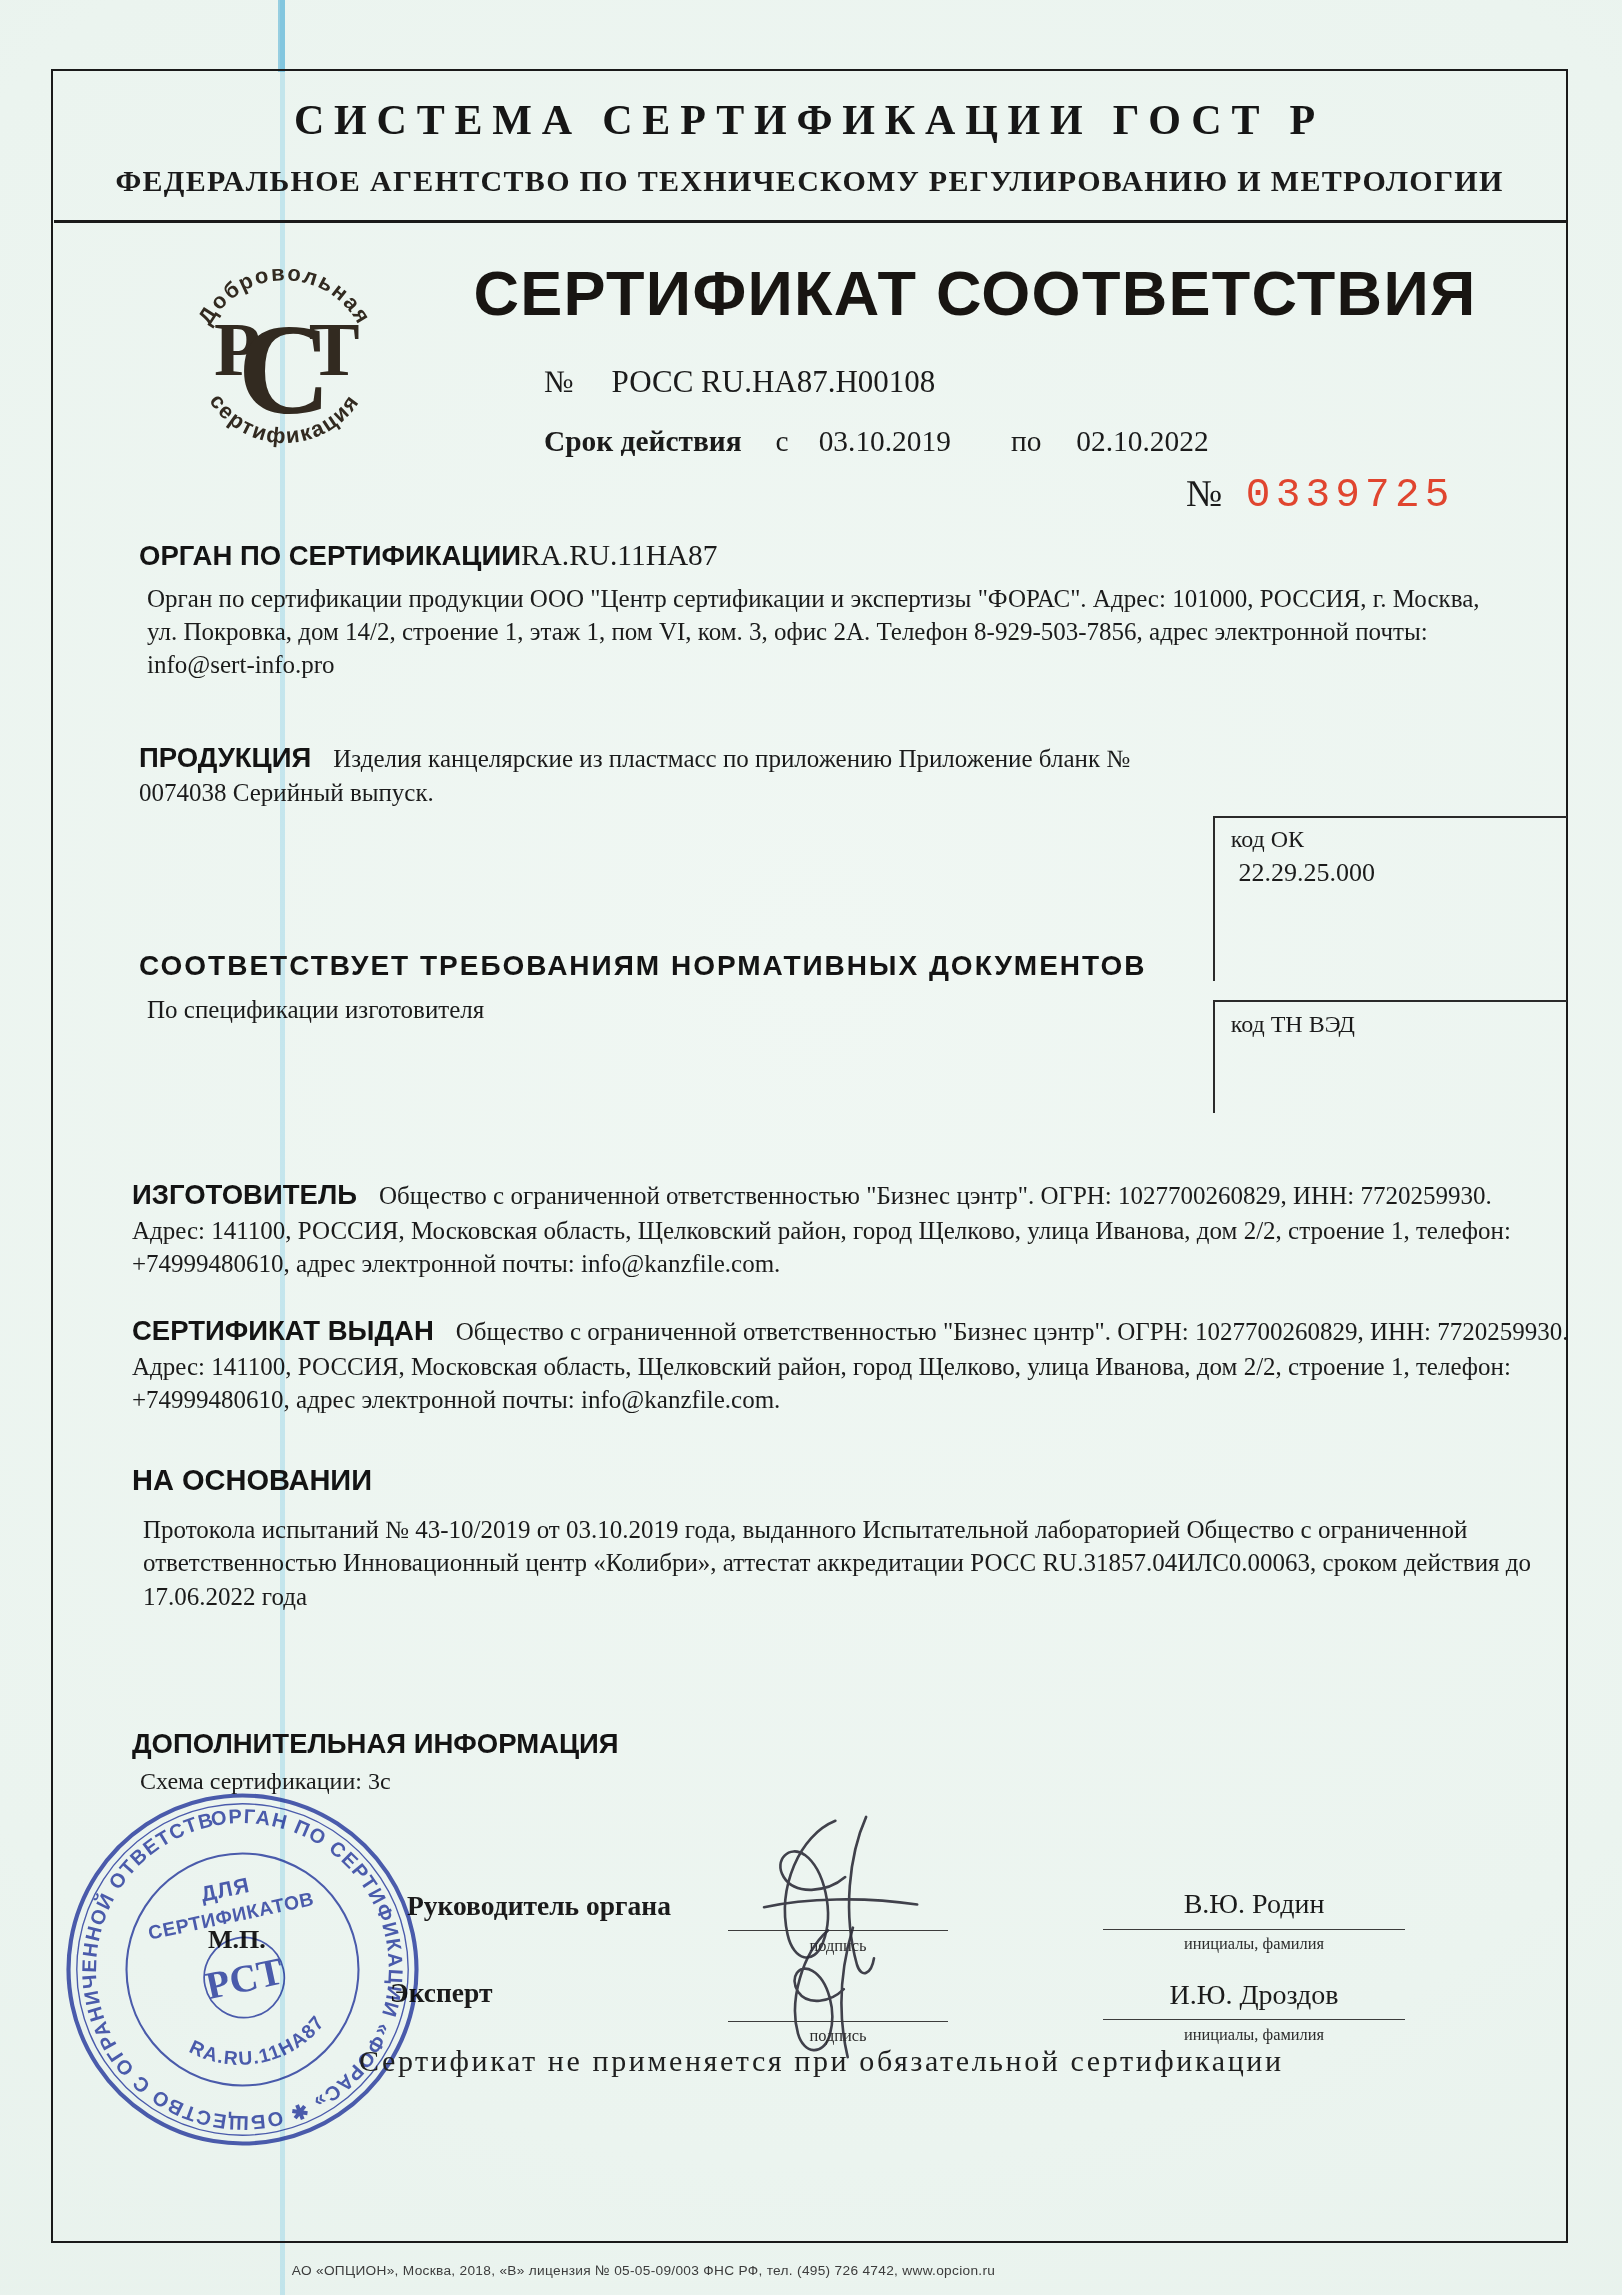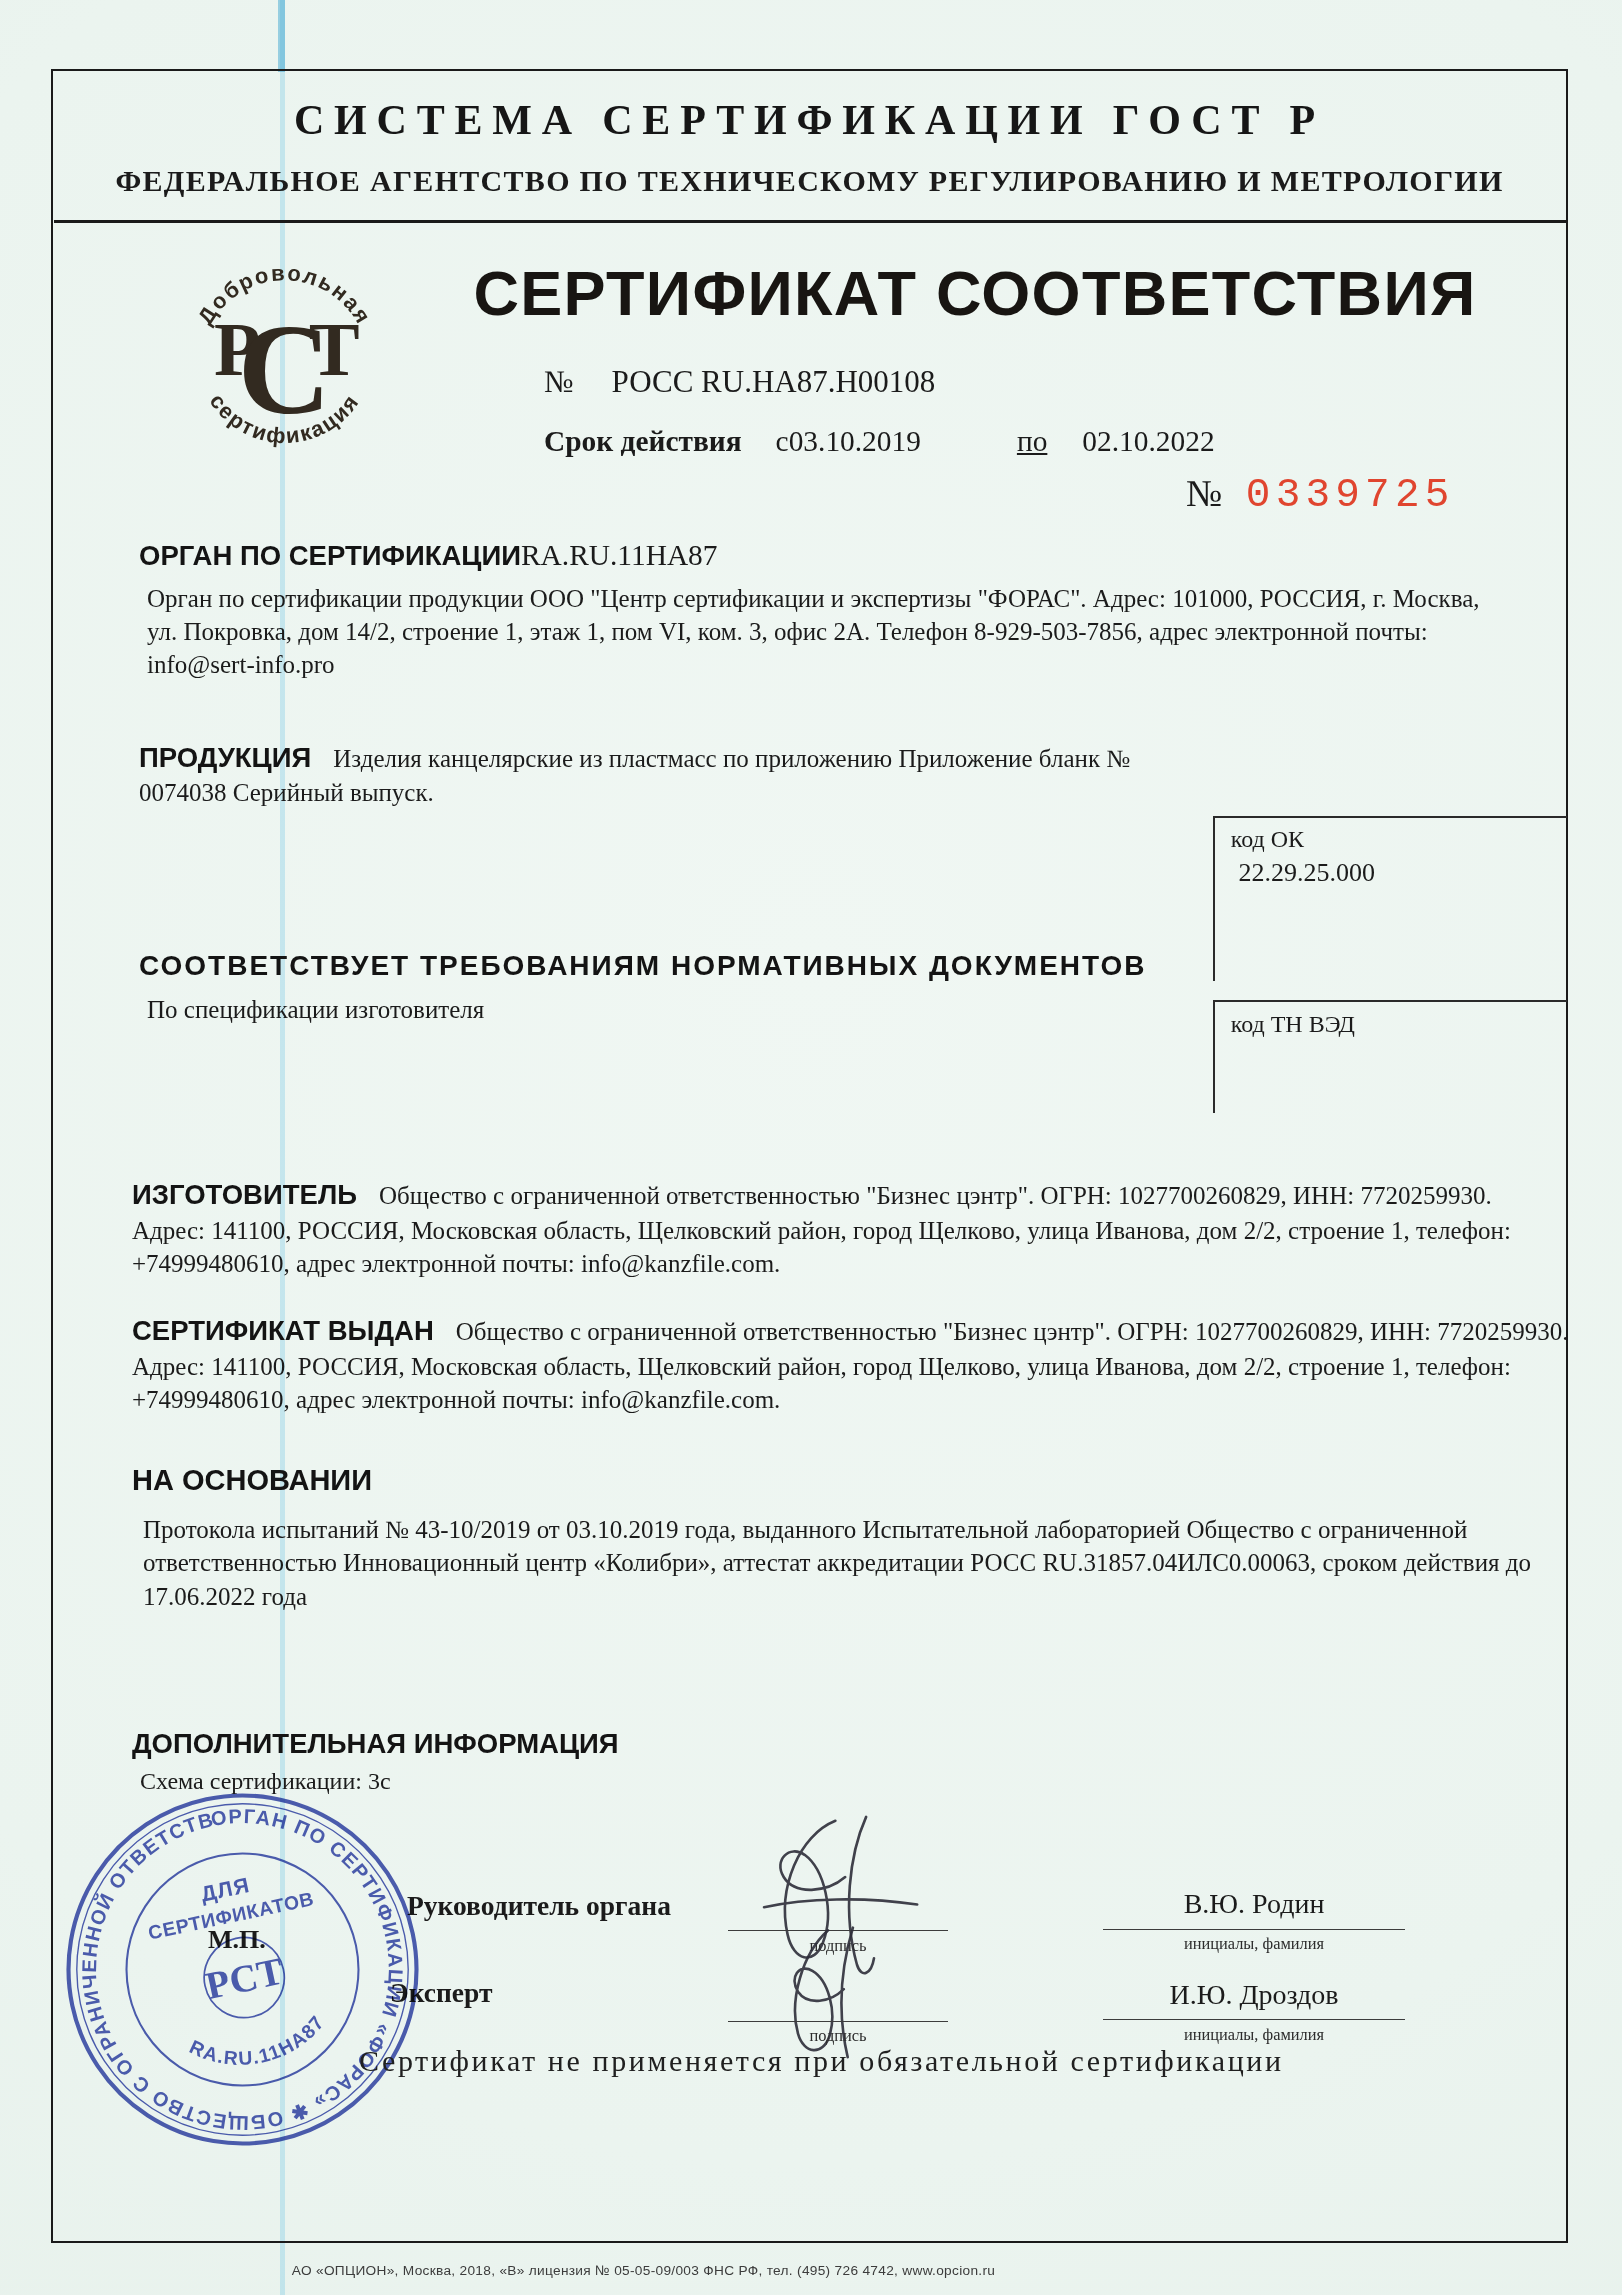--- a/index.html
+++ b/index.html
@@ -21,22 +21,22 @@
   .header-rule { position:absolute; left:54px; top:220px; width:1512px; height:2.6px; background:#1a1a1a; }
 
   .logo { position:absolute; left:165px; top:237px; width:239px; height:239px; }
   .cert-title { position:absolute; left:412px; top:257px; width:1126px; text-align:center;
     font-family:"Liberation Sans", sans-serif; font-weight:bold; font-size:63px; letter-spacing:1.3px; color:#181512; }
 
   .num-row { position:absolute; left:544px; top:364px; display:flex; align-items:baseline; gap:38px; font-size:31px; }
   .validity-row { position:absolute; left:544px; top:425px; display:flex; align-items:baseline; font-size:29.4px; }
   .validity-row .vlab { font-weight:bold; }
   .validity-row .vfrom-lab { margin-left:34px; }
-  .validity-row .vfrom { }
-  .validity-row .vto-lab { margin-left:96px;text-decoration:underline; }
+  .validity-row .vfrom { margin-left:30px; }
+  .validity-row .vto-lab { margin-left:60px; }
   .validity-row .vto { margin-left:35px; }
 
   .blank-row { position:absolute; left:1186px; top:471px; display:flex; align-items:baseline; gap:23.6px; }
   .blank-sign { font-size:38px; }
   .blank-number { font-family:"Liberation Mono", monospace; font-size:41px; color:#e0452f; letter-spacing:5.2px; }
 
   .sec-label { font-family:"Liberation Sans", sans-serif; font-weight:bold; color:#141414; }
 
   .org-row { position:absolute; left:139px; top:539px; display:flex; align-items:baseline; }
   .org-row .sec-label { font-size:27.5px; }

